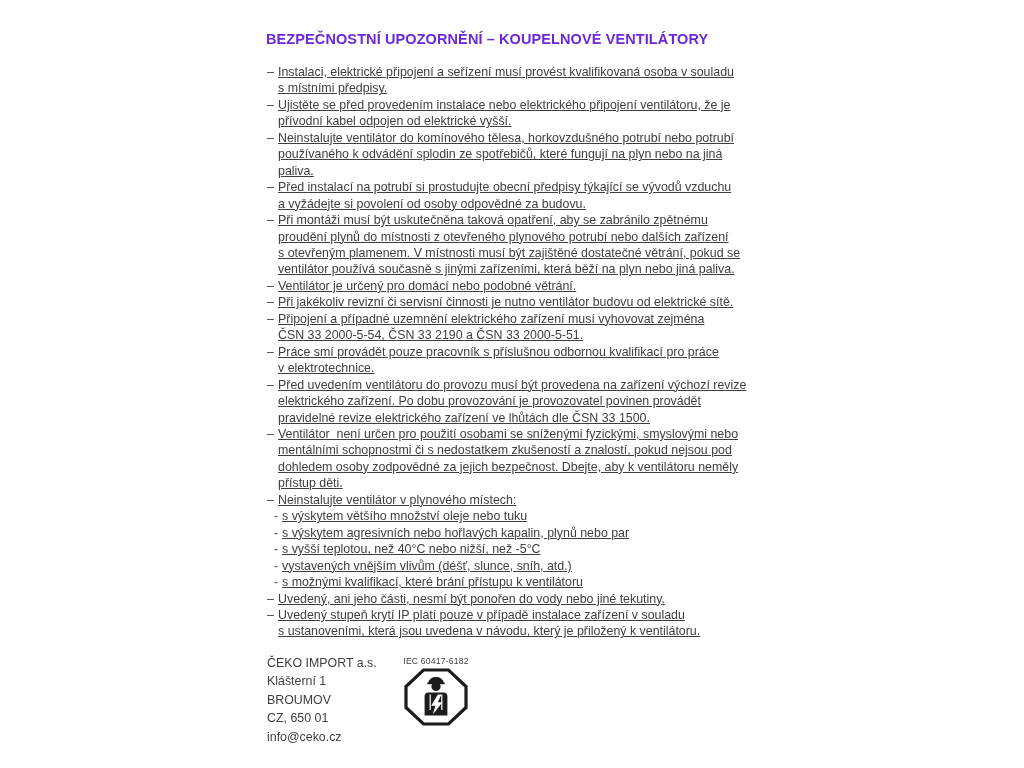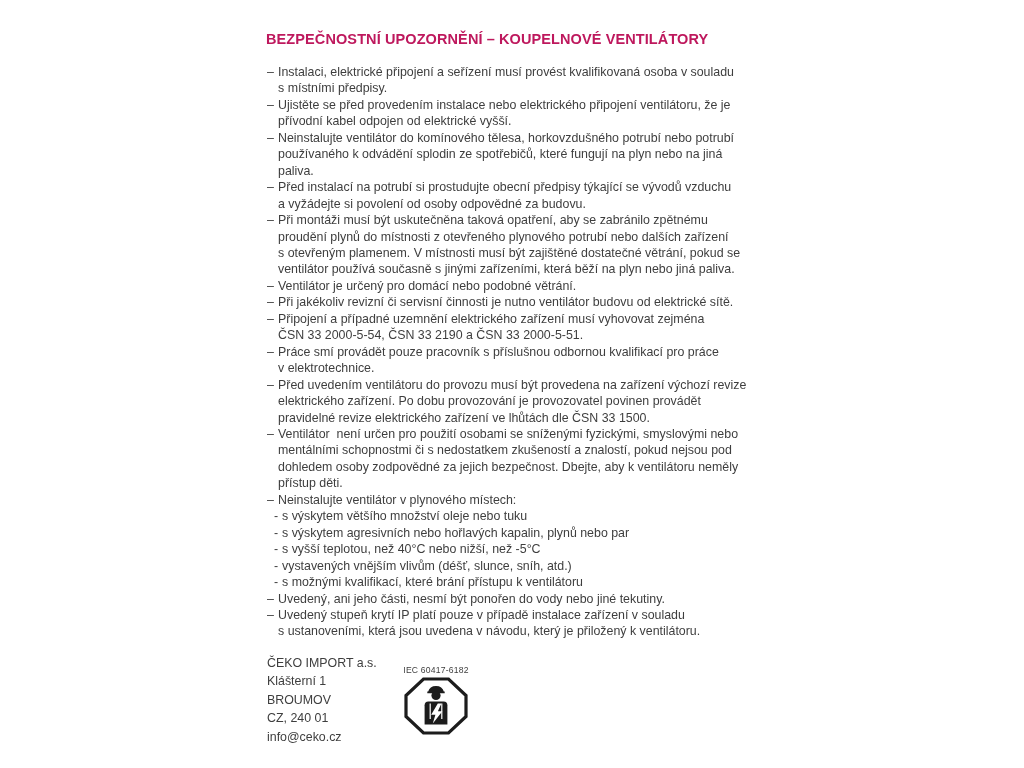--- a/index.html
+++ b/index.html
@@ -12,53 +12,52 @@
   }
   .sheet {
     position: absolute;
     left: 267px; top: 31px;
     width: 640px;
     color: #3e3e3e;
   }
   .doc-title {
     font-size: 14.5px;
     font-weight: 700;
-    color: #be185d;
+    color: #6d28d9;
     letter-spacing: 0.1px;
     margin: 0 0 17px -1px;
     white-space: nowrap;
   }
   .warnings {
     font-size: 12.4px;
     line-height: 16.45px;
   }
   .w-item { display: flex; }
   .w-item .dash { flex: 0 0 11px; }
   .w-item.sub { margin-left: 7px; }
   .w-item.sub .dash { flex: 0 0 8px; }
-  .w-text { white-space: pre-wrap; }
+  .w-text { white-space: pre-wrap; text-decoration: underline; }
   .footer {
     position: relative;
     margin-top: 14px;
     font-size: 12.4px;
   }
   .address { line-height: 18.5px; }
   .symbol-block {
     position: absolute;
     left: 131px; top: 2px;
     width: 76px;
     text-align: center;
   }
   .symbol-label {
     font-size: 8.6px;
     color: #3e3e3e;
     letter-spacing: 0.2px;
     margin-bottom: 2px;
     white-space: nowrap;
-    margin-top: 9px;
   }
   .symbol-icon svg { display: block; margin: 0 auto; }
 </style>
 </head>
 <body>
 
 <div class="sheet">
 
   <h1 class="doc-title">BEZPEČNOSTNÍ UPOZORNĚNÍ – KOUPELNOVÉ VENTILÁTORY</h1>
 
@@ -155,21 +154,21 @@
         <span class="w-text">Uvedený stupeň krytí IP platí pouze v případě instalace zařízení v souladu
 s ustanoveními, která jsou uvedena v návodu, který je přiložený k ventilátoru.</span>
       </div>
     </div>
 
   <div class="footer">
     <div class="address" id="address-block">
         <div>ČEKO IMPORT a.s.</div>
         <div>Klášterní 1</div>
         <div>BROUMOV</div>
-        <div>CZ, 240 01</div>
+        <div>CZ, 650 01</div>
         <div>info@ceko.cz</div>
       </div>
 
     <div class="symbol-block">
       <div class="symbol-label">IEC 60417-6182</div>
       <div class="symbol-icon">
         <svg width="64" height="58" viewBox="0 0 64 58" aria-hidden="true">
 
           <polygon points="19.5,2 44.5,2 62,18.5 62,39.5 44.5,56 19.5,56 2,39.5 2,18.5" fill="none" stroke="#1c1c1c" stroke-width="3.2" stroke-linejoin="miter"></polygon>
 

